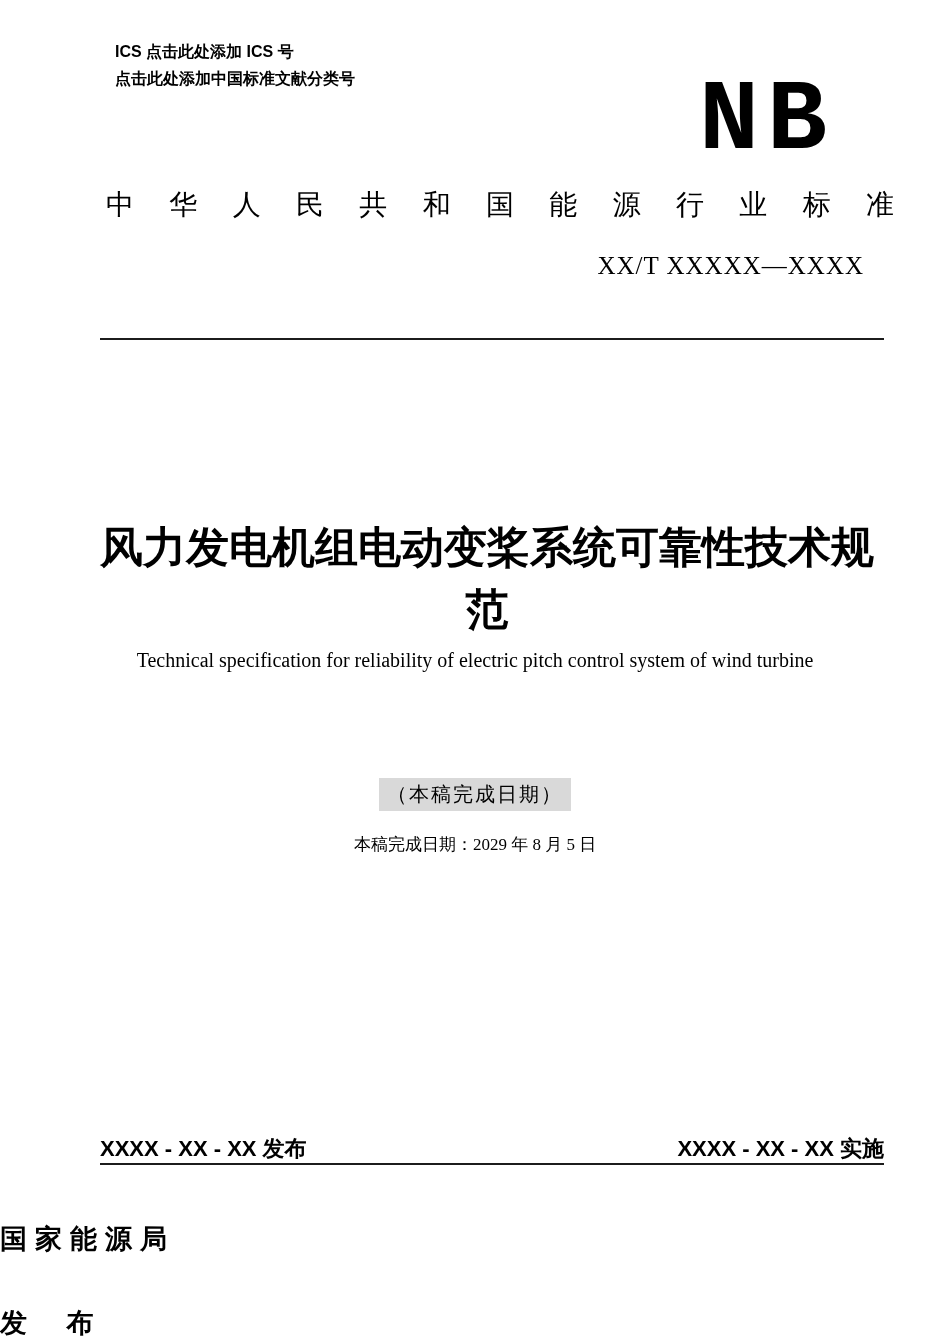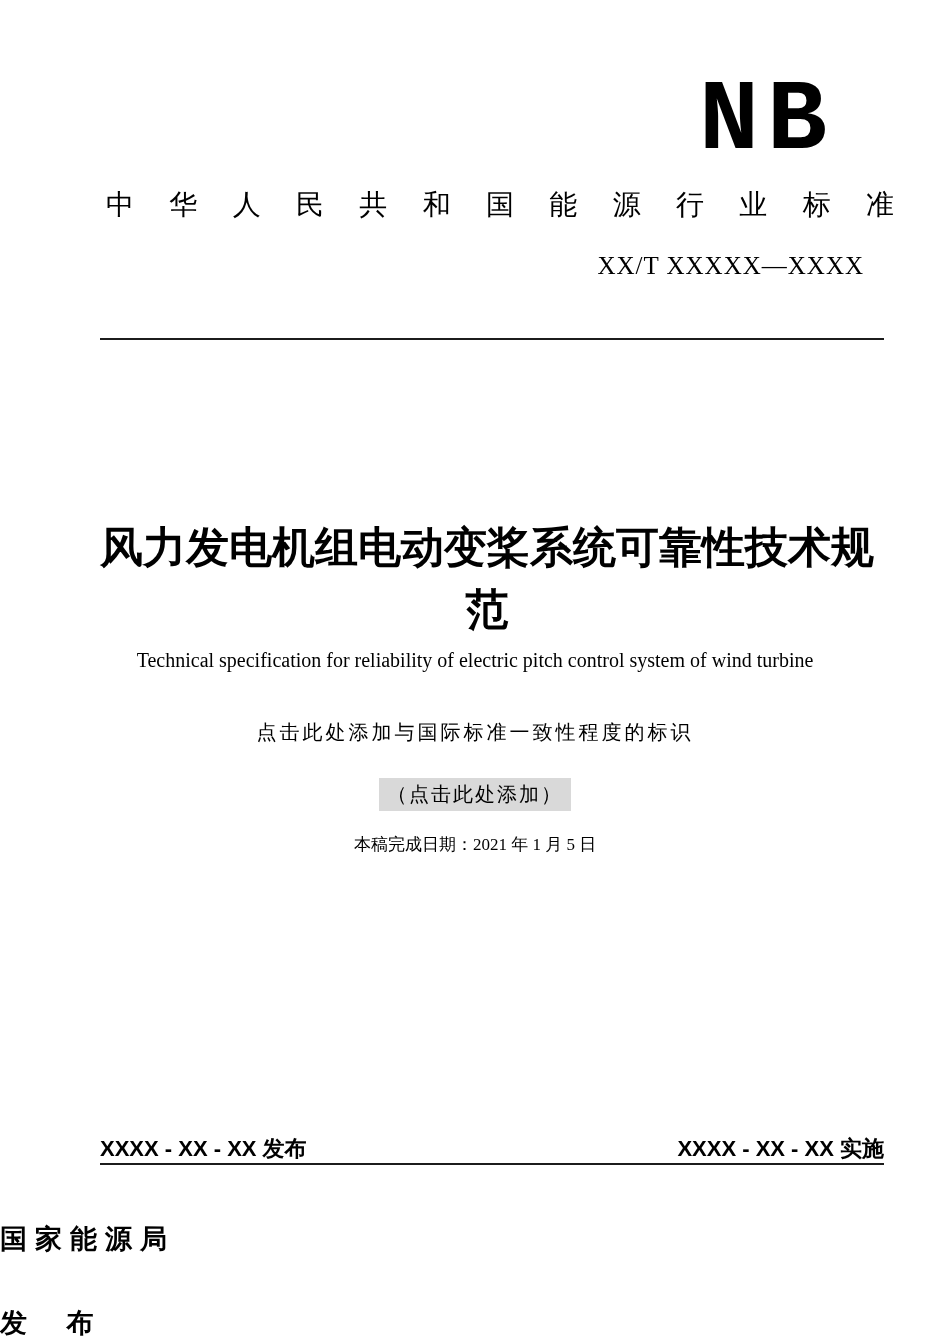--- a/index.html
+++ b/index.html
@@ -64,41 +64,44 @@
     font-family:"Liberation Sans", sans-serif; font-weight:bold; font-size:27px;flex-direction:column;
   }
   .issuer-name { letter-spacing:8px; }
   .issue-action { letter-spacing:16px; }
 </style>
 </head>
 <body>
 
 <div class="page">
 
+  <div class="ics-block">
+    <div>ICS 点击此处添加 ICS 号</div>
+    <div>点击此处添加中国标准文献分类号</div>
+  </div>
 
   <div class="nb-logo">NB</div>
 
   <h1 class="std-name">中 华 人 民 共 和 国 能 源 行 业 标 准</h1>
 
   <div class="std-code">XX/T XXXXX—XXXX</div>
 
   <div class="rule rule-top"></div>
 
   <h2 class="title-cn">风力发电机组电动变桨系统可靠性技术规
 范</h2>
 
   <div class="title-en">Technical specification for reliability of electric pitch control system of wind turbine</div>
 
-  <div class="consistency-note">点击此处添加与国际标准一致性程度的标识</div>
 
   <div class="draft-row">
-    <span class="draft-badge">（点击此处添加）</span>
+    <span class="draft-badge">（本稿完成日期）</span>
   </div>
 
-  <div class="completion-date">本稿完成日期：2021 年 1 月 5 日</div>
+  <div class="completion-date">本稿完成日期：2029 年 8 月 5 日</div>
 
   <div class="dates-row">
     <span>XXXX - XX - XX 发布</span>
     <span>XXXX - XX - XX 实施</span>
   </div>
 
   <div class="rule rule-bottom"></div>
 
   <div class="issuer-row">
     <span class="issuer-name">国家能源局</span>

